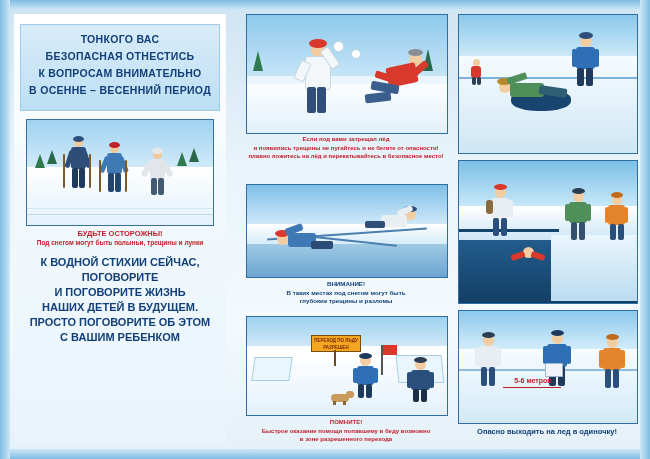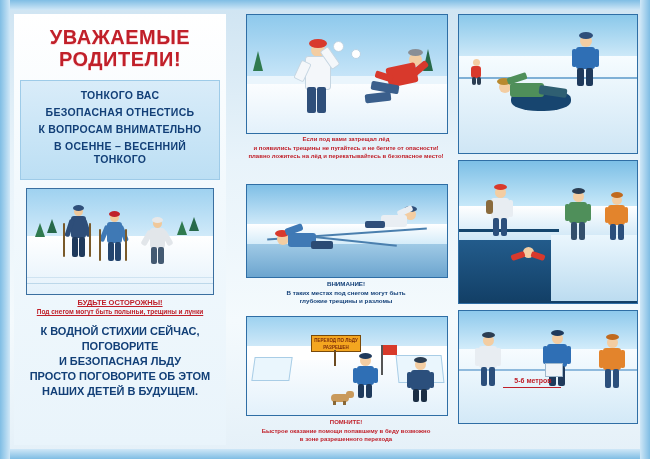--- a/index.html
+++ b/index.html
@@ -63,21 +63,21 @@
   .ski-img{
     margin:8px 12px 0 12px;
     height:105px;
     border:1px solid #3a6fa0;
     position:relative;
     overflow:hidden;
     background:linear-gradient(180deg,#bfe3f6 0%,#e8f6fd 55%,#ffffff 100%);
   }
   .caption-warn{
     text-align:center;color:#c0202a;font-weight:bold;
-    font-size:7.5px;line-height:9px;margin-top:3px;text-decoration:underline;
+    font-size:7.5px;line-height:9px;margin-top:3px;
   }
   .caption-warn .sub{color:#c0202a;font-size:6.5px;font-weight:bold;}
   .bottom-text{
     margin:8px 8px 0 8px;text-align:center;
     color:#123f77;font-weight:bold;font-size:11px;line-height:15px;
   }
   .bottom-text .l{display:block;}
 
   
   .panel{
@@ -119,30 +119,26 @@
 <body>
 
 <div class="poster">
   <div class="frame-top"></div>
   <div class="frame-bottom"></div>
   <div class="frame-left"></div>
   <div class="frame-right"></div>
 
   <div class="left-col">
 
-    <div class="headline">
-      <div>УВАЖАЕМЫЕ</div>
-      <div>РОДИТЕЛИ!</div>
-    </div>
 
     <div class="blue-box">
       <p>ТОНКОГО ВАС</p>
       <p>БЕЗОПАСНАЯ ОТНЕСТИСЬ</p>
       <p>К ВОПРОСАМ ВНИМАТЕЛЬНО</p>
-      <p>В ОСЕННЕ – ВЕСЕННИЙ ТОНКОГО</p>
+      <p>В ОСЕННЕ – ВЕСЕННИЙ ПЕРИОД</p>
     </div>
 
     <div class="ski-img">
       <div class="sky" style="height:52%"></div>
       <div class="snow" style="height:55%"></div>
 
       <div class="tree" style="left:8px;top:34px;"></div>
       <div class="tree" style="left:20px;top:30px;border-bottom-color:#27694a;"></div>
       <div class="tree" style="left:150px;top:32px;"></div>
       <div class="tree" style="left:162px;top:28px;border-bottom-color:#27694a;"></div>
@@ -186,23 +182,24 @@
     </div>
 
     <div class="caption-warn">
       <div>БУДЬТЕ ОСТОРОЖНЫ!</div>
       <div class="sub">Под снегом могут быть полыньи, трещины и лунки</div>
     </div>
 
     <div class="bottom-text">
       <span class="l">К ВОДНОЙ СТИХИИ СЕЙЧАС,</span>
       <span class="l">ПОГОВОРИТЕ</span>
-      <span class="l">И  БЕЗОПАСНАЯ ЛЬДУ</span>
+      <span class="l">И  ПОГОВОРИТЕ ЖИЗНЬ</span>
+      <span class="l">НАШИХ ДЕТЕЙ В БУДУЩЕМ.</span>
       <span class="l">ПРОСТО ПОГОВОРИТЕ ОБ ЭТОМ</span>
-      <span class="l">НАШИХ ДЕТЕЙ В БУДУЩЕМ.</span>
+      <span class="l">С ВАШИМ РЕБЕНКОМ</span>
     </div>
   </div>
 
   <div class="panel" style="left:246px;top:14px;width:200px;height:118px;">
     <div class="sky" style="height:60%;background:linear-gradient(180deg,#8ec9ec,#cfe9fa);"></div>
     <div class="snow" style="height:48%"></div>
     <div style="position:absolute;left:0;top:52%;width:100%;height:8px;background:#eaf5fc;"></div>
 
     <div class="tree" style="left:6px;top:36px;border-bottom-width:20px;"></div>
     <div class="tree" style="left:176px;top:34px;border-bottom-width:22px;border-bottom-color:#27694a;"></div>
@@ -422,14 +419,17 @@
       <div class="body" style="left:4px;top:11px;width:18px;height:22px;background:#e3842c;"></div>
       <div class="limb" style="left:0px;top:13px;width:5px;height:18px;background:#e3842c;"></div>
       <div class="limb" style="left:21px;top:13px;width:5px;height:18px;background:#e3842c;"></div>
       <div class="limb" style="left:6px;top:32px;width:6px;height:19px;background:#2b4f7c;"></div>
       <div class="limb" style="left:14px;top:32px;width:6px;height:19px;background:#2b4f7c;"></div>
     </div>
 
     <div class="txtbadge" style="left:44px;top:66px;width:60px;text-align:center;">5-6 метров</div>
     <div style="position:absolute;left:44px;top:76px;width:58px;height:1px;background:#c0202a;"></div>
   </div>
+  <div class="pcap cap-blue" style="left:458px;top:428px;width:178px;font-size:7.5px;">
+    <div>Опасно выходить на лед в одиночку!</div>
+  </div>
 
 </div>
 
 </body></html>

